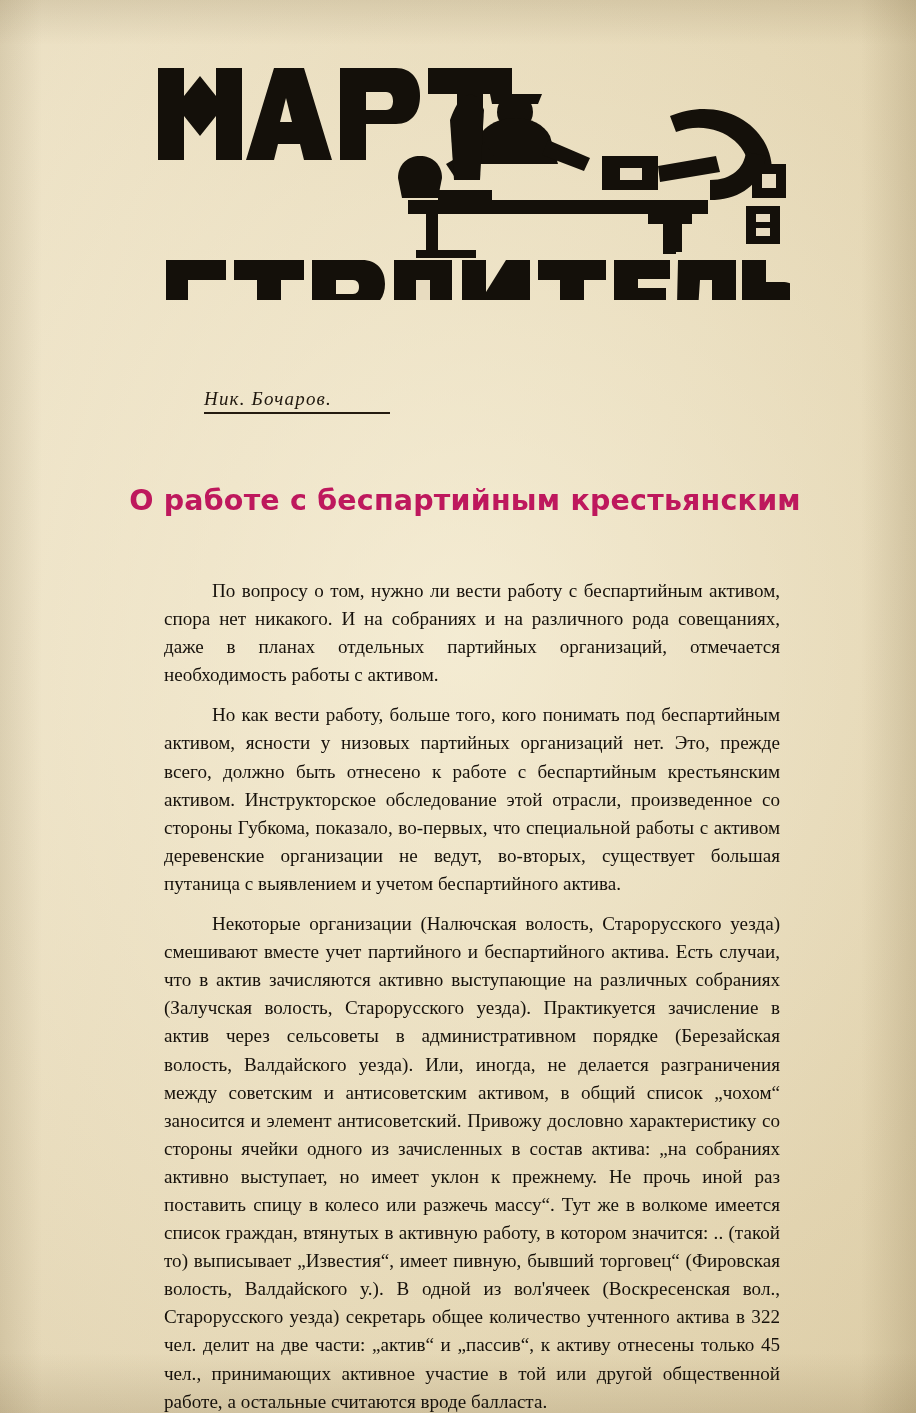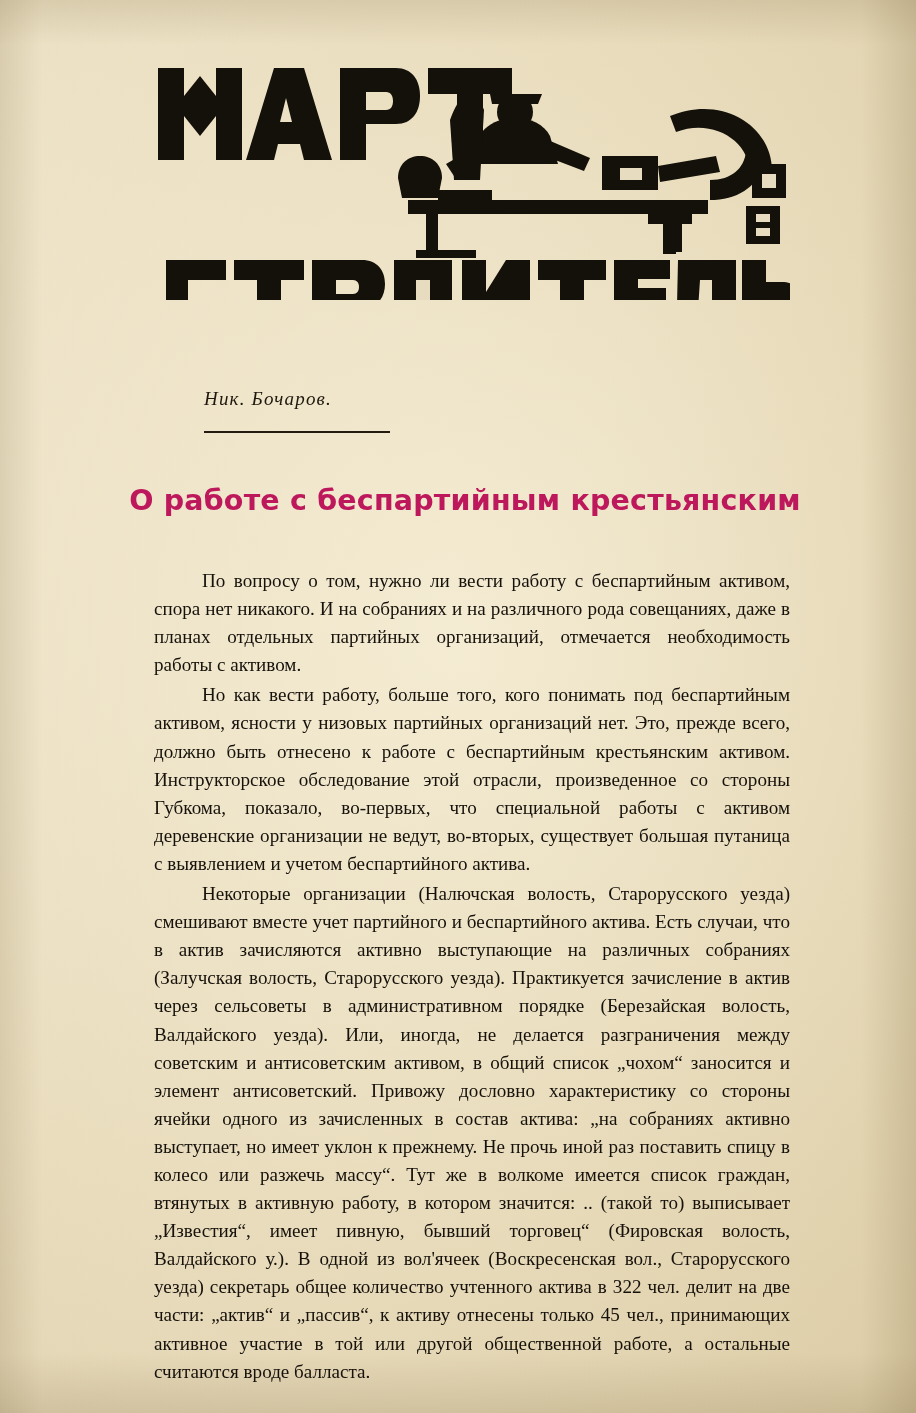--- a/index.html
+++ b/index.html
@@ -60,21 +60,21 @@
     left: 204px;
     top: 388px;
     width: 250px;
   }
   .byline {
     font-family: "Liberation Serif", serif;
     font-style: italic;
     font-size: 19px;
     letter-spacing: 1.2px;
     color: #20180f;
-    padding-bottom: 21px;
+    padding-bottom: 2px;
     white-space: nowrap;
   }
   .byline-rule {
     width: 186px;
     height: 2px;
     background: #241b10;
   }
 
   
   .title {
@@ -99,21 +99,21 @@
     top: 565px;
     width: 640px;
     font-family: "Liberation Serif", serif;
     font-size: 19.1px;
     line-height: 28.1px;
     color: #16110b;
     text-align: justify;
     text-justify: inter-word;
   }
   .body-text p {
-    margin: 2px;
+    margin: 12px;
     text-indent: 48px;
     hyphens: manual;
   }
 </style>
 </head>
 <body>
 
 <div class="page"></div>
 
 <div class="content">

